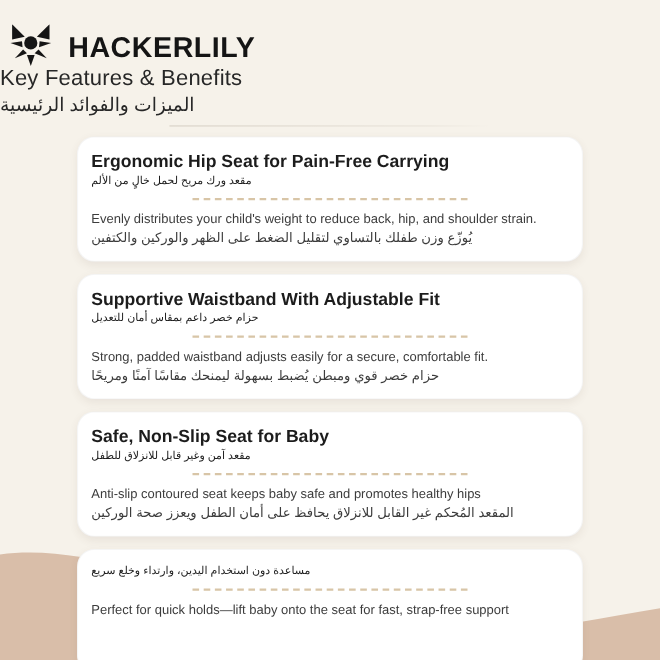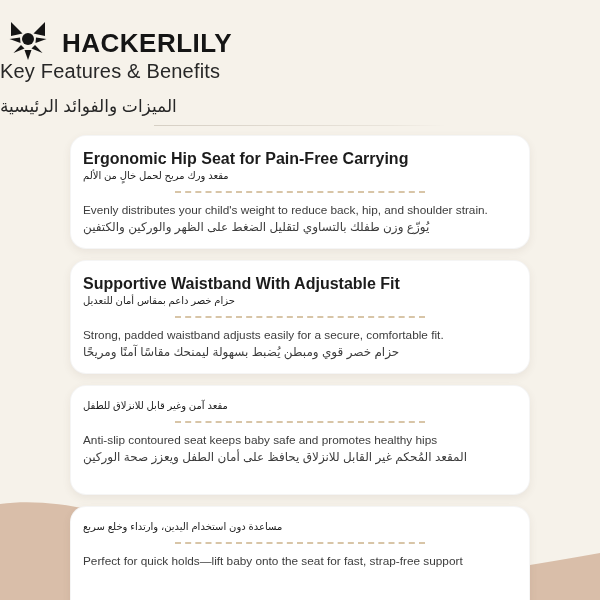--- a/index.html
+++ b/index.html
@@ -41,21 +41,21 @@
   .header-title-en {
     font-size: 20px;
     font-weight: 500;
     color: #272727;
     letter-spacing: 0.2px;
   }
   .header-title-ar {
     font-size: 17px;
     font-weight: 500;
     color: #272727;
-    margin-top: 13px;
+    margin-top: 3px;
     direction: rtl;
   }
   .header-divider {
     width: 292px;
     height: 1px;
     margin: 8px auto 0 auto;
     background: linear-gradient(to right, rgba(120,105,85,0.25), rgba(120,105,85,0.10) 80%, rgba(120,105,85,0));
     border: none;
   }
   .cards {
@@ -148,20 +148,21 @@
 
   <div class="card">
     <div class="card-title-en">Supportive Waistband With Adjustable Fit</div>
     <div class="card-title-ar" dir="rtl">حزام خصر داعم بمقاس أمان للتعديل</div>
     <hr class="card-divider">
     <div class="card-desc-en">Strong, padded waistband adjusts easily for a secure, comfortable fit.</div>
     <div class="card-desc-ar" dir="rtl">حزام خصر قوي ومبطن يُضبط بسهولة ليمنحك مقاسًا آمنًا ومريحًا</div>
   </div>
 
   <div class="card">
+    <div class="card-title-en">Safe, Non-Slip Seat for Baby</div>
     <div class="card-title-ar" dir="rtl">مقعد آمن وغير قابل للانزلاق للطفل</div>
     <hr class="card-divider">
     <div class="card-desc-en">Anti-slip contoured seat keeps baby safe and promotes healthy hips</div>
     <div class="card-desc-ar" dir="rtl">المقعد المُحكم غير القابل للانزلاق يحافظ على أمان الطفل ويعزز صحة الوركين</div>
   </div>
 
   <div class="card">
     <div class="card-title-ar" dir="rtl">مساعدة دون استخدام اليدين، وارتداء وخلع سريع</div>
     <hr class="card-divider">
     <div class="card-desc-en">Perfect for quick holds—lift baby onto the seat for fast, strap-free support</div>

